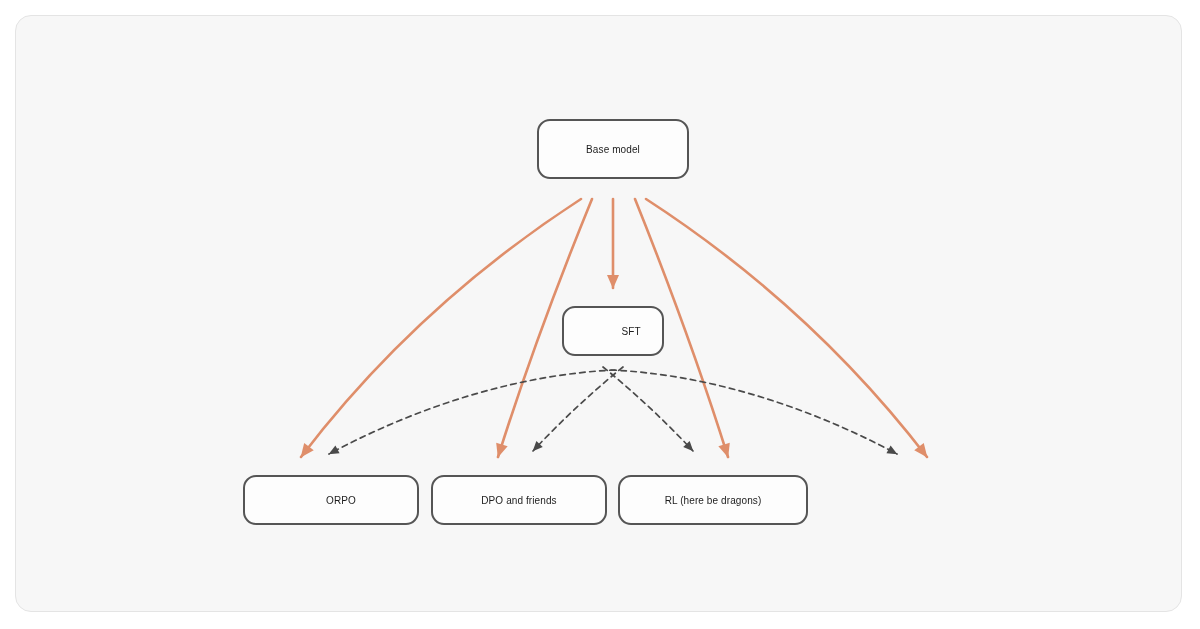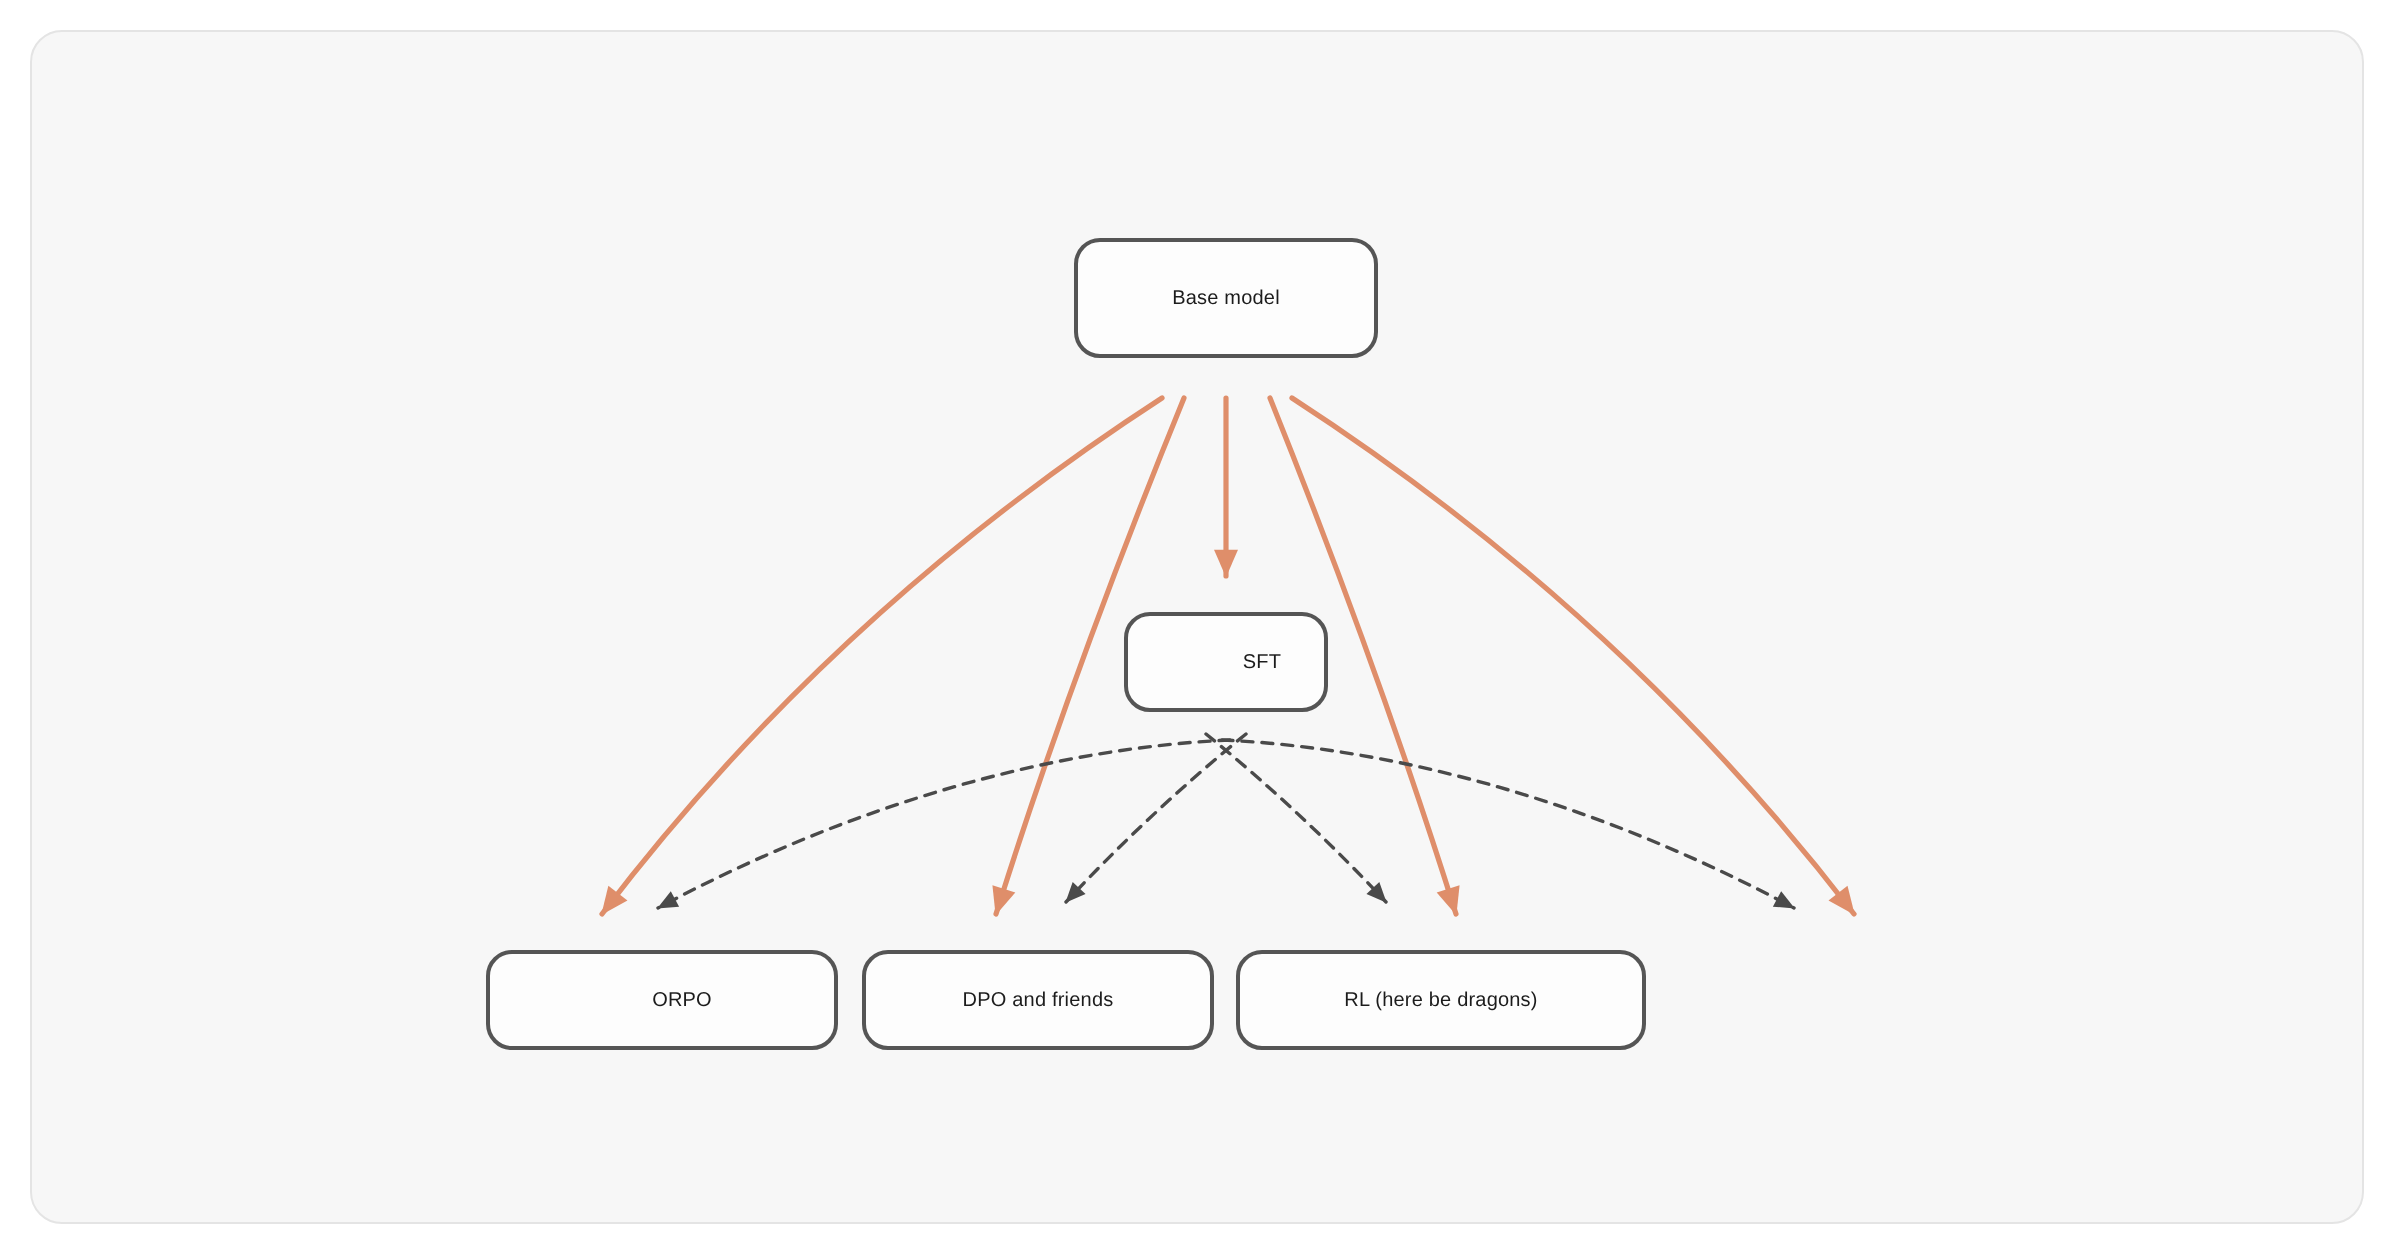--- a/index.html
+++ b/index.html
@@ -45,21 +45,21 @@
     align-items: center;
     justify-content: center;
     color: var(--node-text, #1C1C1C);
     font-size: 10px;
     letter-spacing: 0.1px;
   }
   .node-base { left: 521px; top: 103px; width: 152px; height: 60px; }
   .node-sft  { left: 546px; top: 290px; width: 102px; height: 50px; padding-left: 36px; }
   .node-orpo { left: 227px; top: 459px; width: 176px; height: 50px; padding-left: 20px; }
   .node-dpo  { left: 415px; top: 459px; width: 176px; height: 50px; text-align: right; }
-  .node-rl   { left: 602px; top: 459px; width: 205px; height: 50px; }
+  .node-rl   { left: 602px; top: 459px; width: 190px; height: 50px; }
   .node-kto  { left: 791px; top: 459px; width: 176px; height: 50px; }
 </style>
 </head>
 <body>
 
 <div class="page">
   <div class="canvas">
 
     <svg class="edges" viewBox="0 0 1200 629" xmlns="http://www.w3.org/2000/svg">
       <defs>

